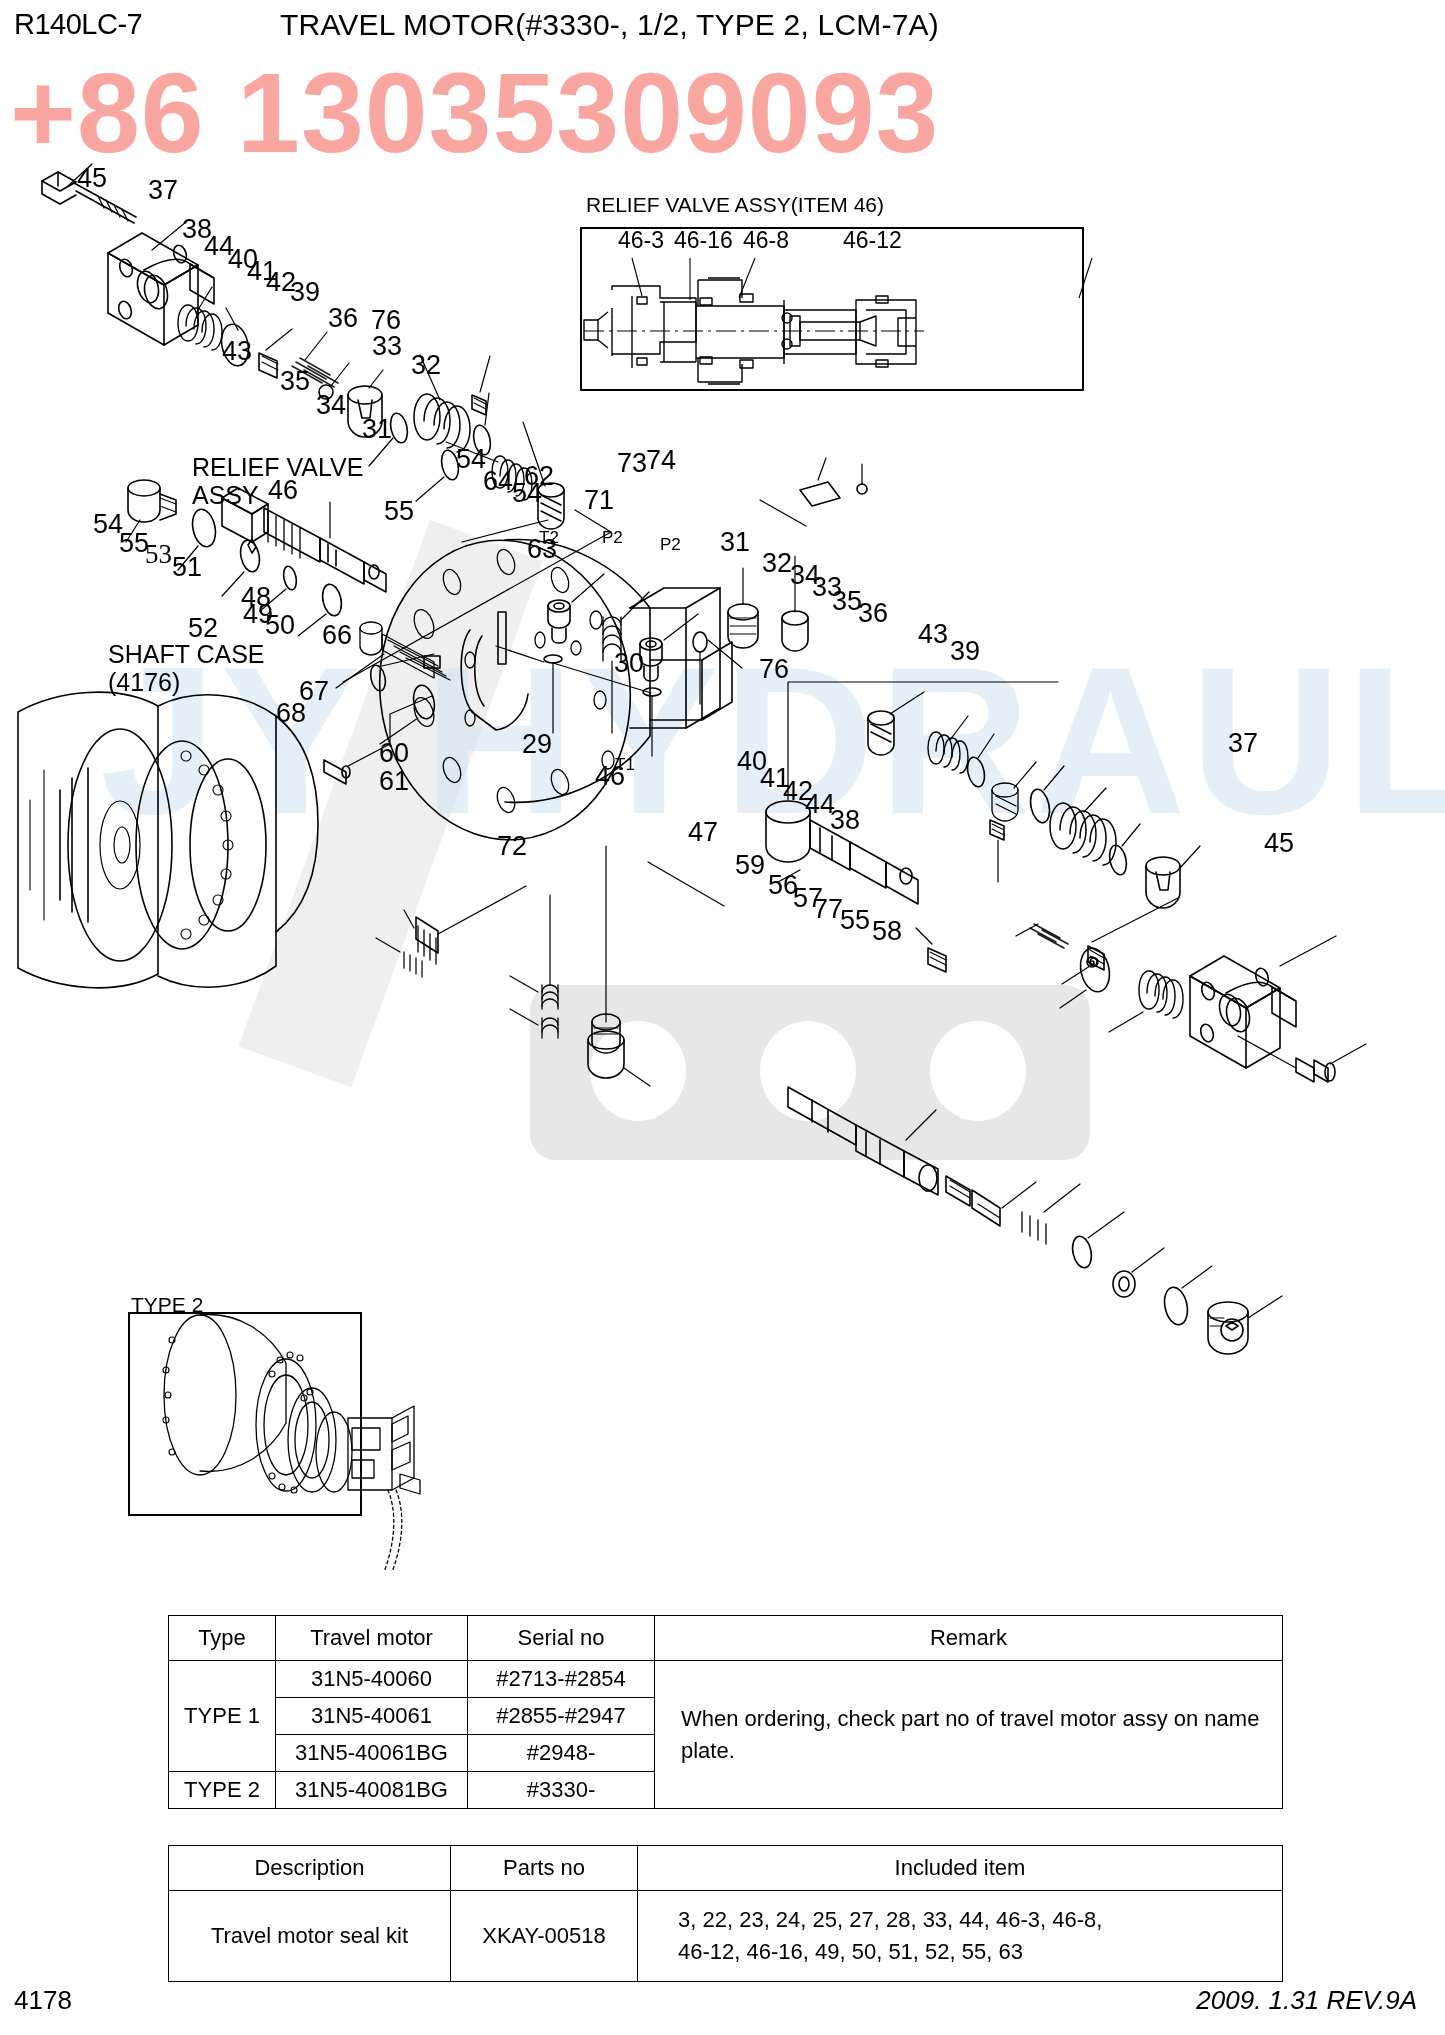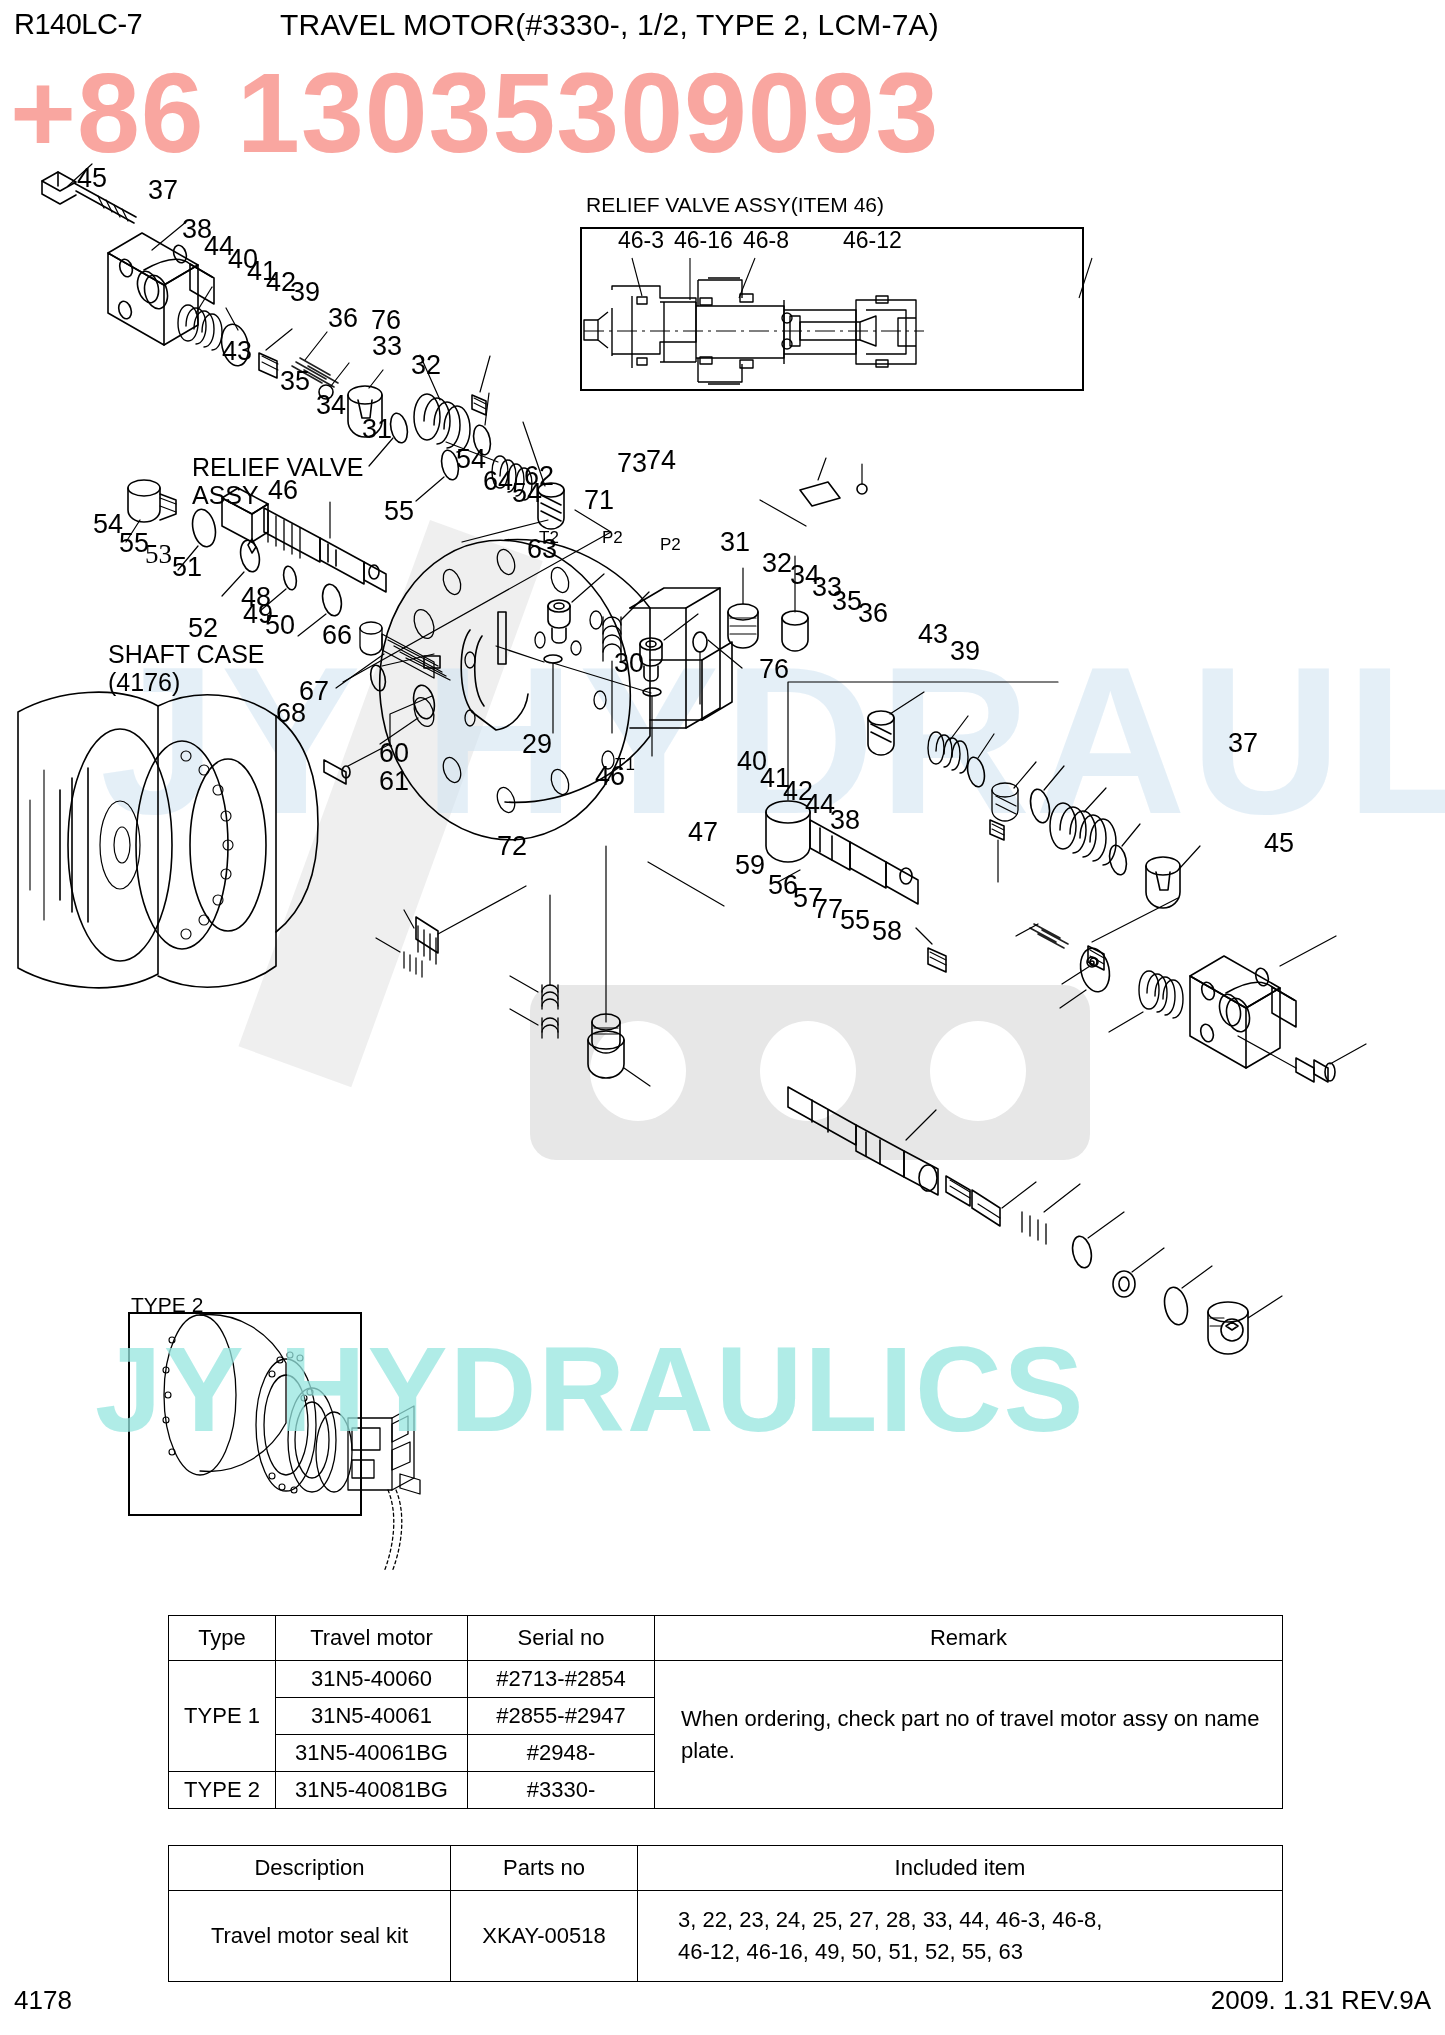--- a/index.html
+++ b/index.html
@@ -191,24 +191,25 @@
   
   .footer-left {
     position: absolute;
     left: 14px;
     top: 1985px;
     font-size: 26px;
     z-index: 5;
   }
   .footer-right {
     position: absolute;
-    right: 14px;
+    right: 28px;
     top: 1985px;
     font-size: 26px;
     z-index: 5;
+    font-style: italic;
   }
 </style>
 </head>
 <body>
 
 <div id="page">
 
   <div class="wm-diag"></div>
   <div class="wm-jy-mid">JY HYDRAULIC</div>
   <div class="wm-blob">
@@ -818,21 +819,20 @@
 
       <path d="M698,280 l44,0 0,18 M698,280 l0,26"></path>
       <path d="M698,382 l44,0 0,-18 M698,382 l0,-24"></path>
       <path d="M740,278 l-32,0 M740,384 l-32,0"></path>
     </g>
   </svg>
 
   <div class="inset-title" style="left:131px; top:1293px;">TYPE 2</div>
   <div class="inset" style="left:128px; top:1312px; width:230px; height:200px;"></div>
 
-  <div class="wm-jy-big">JY HYDRAULICS</div>
 
   <table class="tbl" style="left:168px; top:1615px; width:1115px;">
     <tbody>
       <tr class="thead">
         <td style="width:90px;">Type</td>
         <td style="width:175px;">Travel motor</td>
         <td style="width:170px;">Serial no</td>
         <td>Remark</td>
       </tr>
       <tr>

